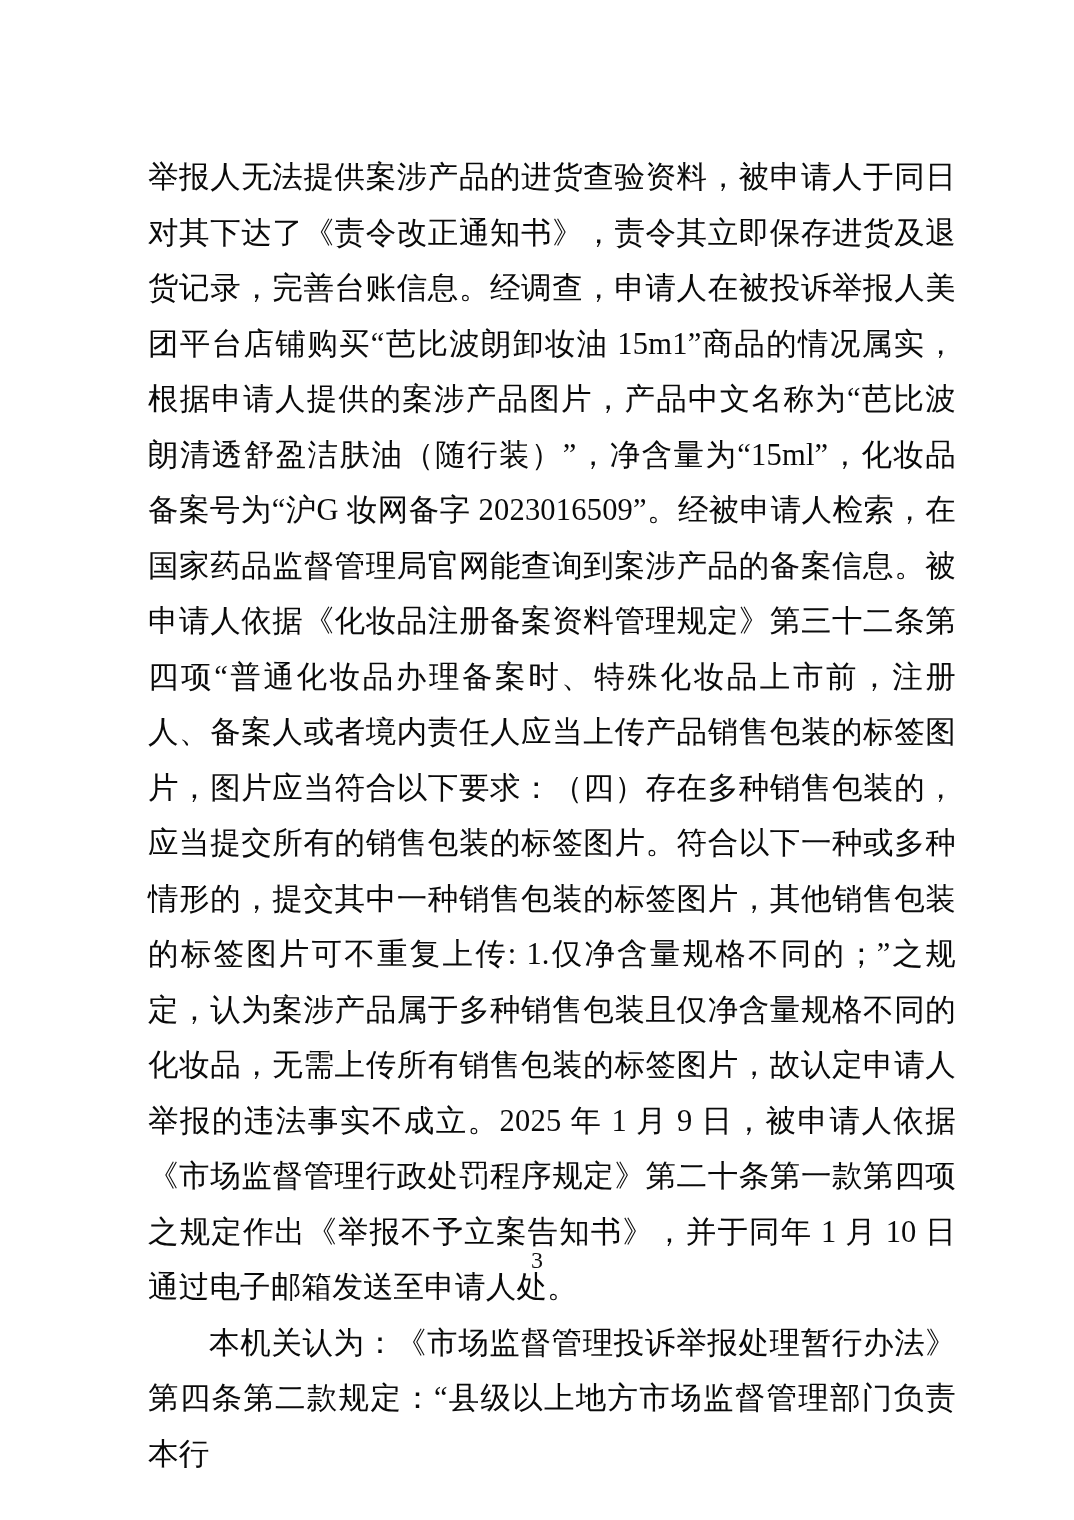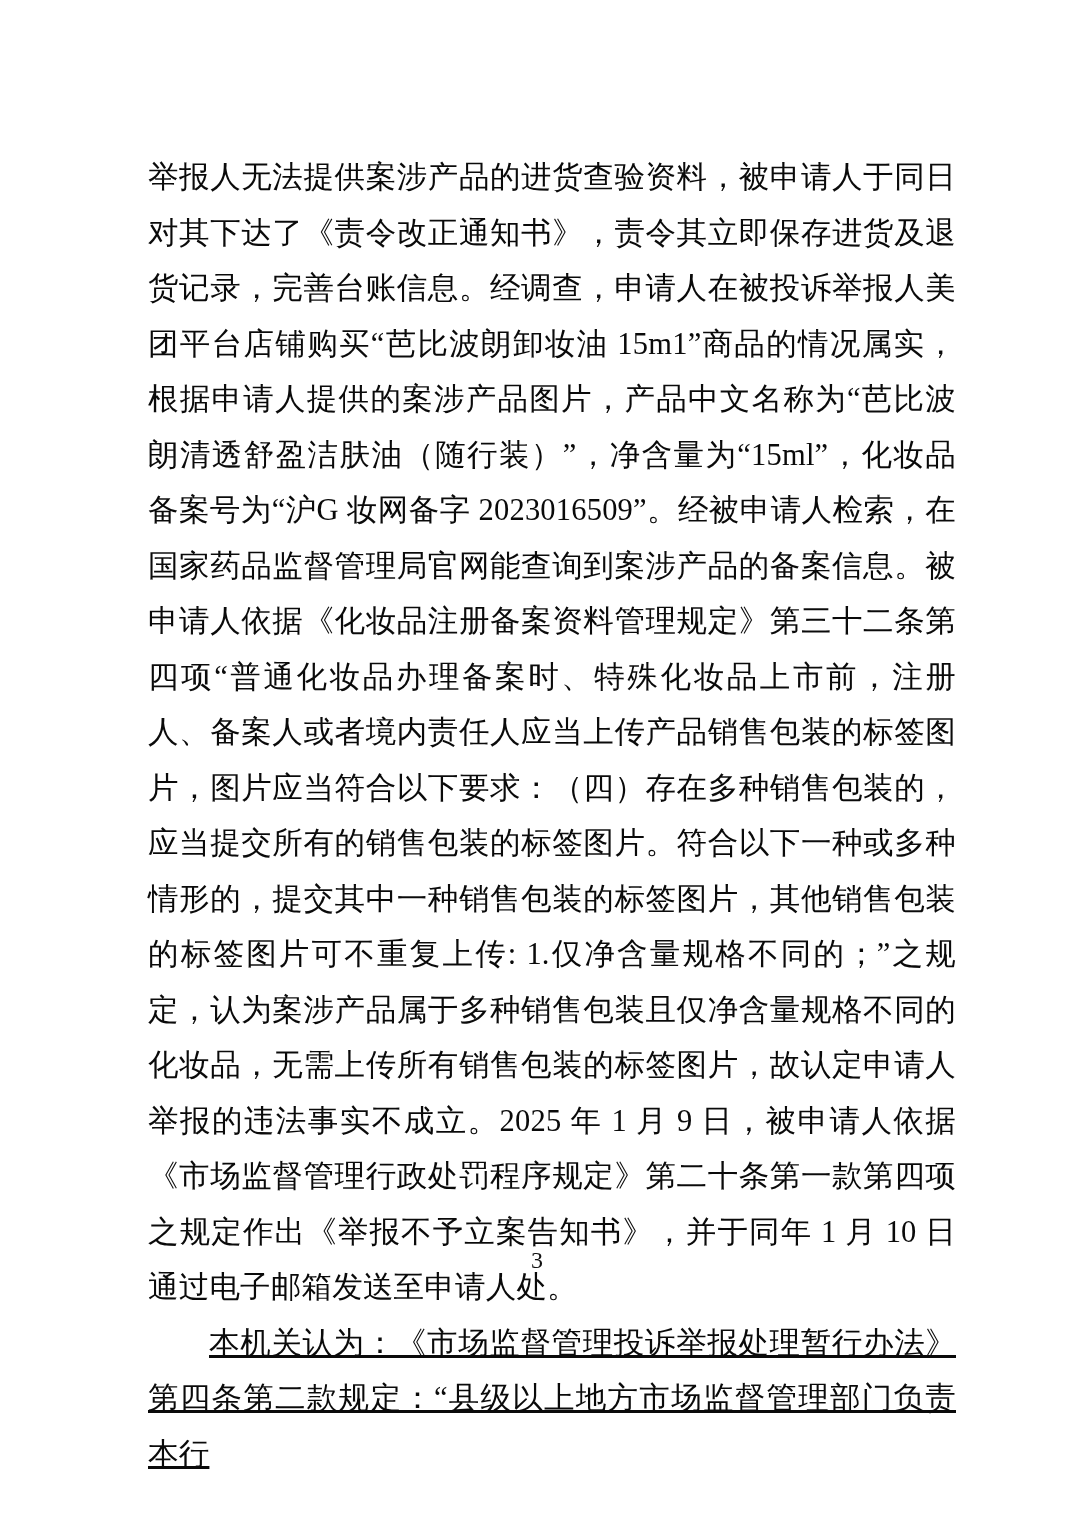--- a/index.html
+++ b/index.html
@@ -30,21 +30,20 @@
     text-justify: inter-ideograph;
     letter-spacing: 0.2px;
     color: #0a0a0a;
   }
   .para {
     margin: 0;
     text-indent: 0;
   }
   .para.indent {
     text-indent: 2em;
-    text-decoration: underline;
   }
   .page-number {
     position: absolute;
     left: 0;
     right: 0;
     bottom: 78px;
     text-align: center;
     font-size: 24px;
     font-family: "Liberation Serif", "DejaVu Serif", serif;
     color: #111111;

